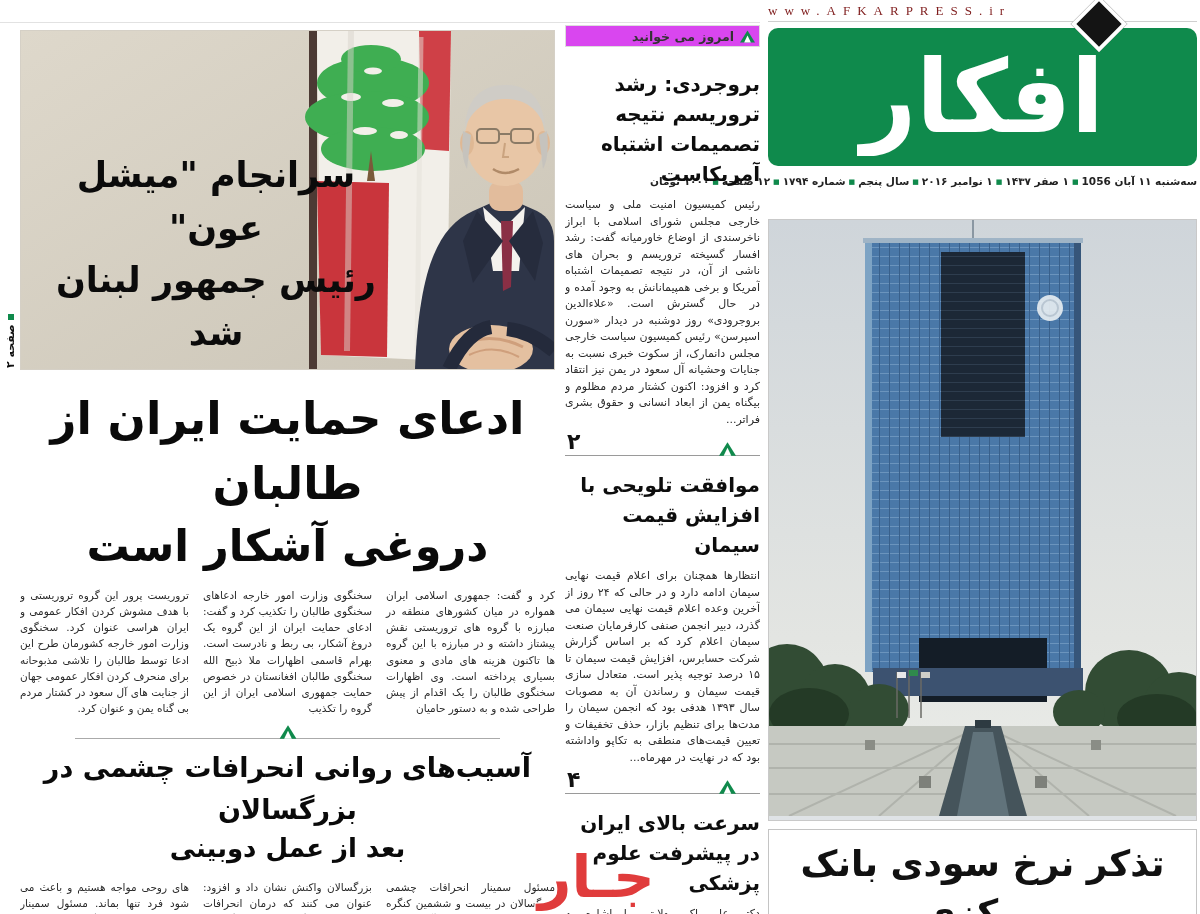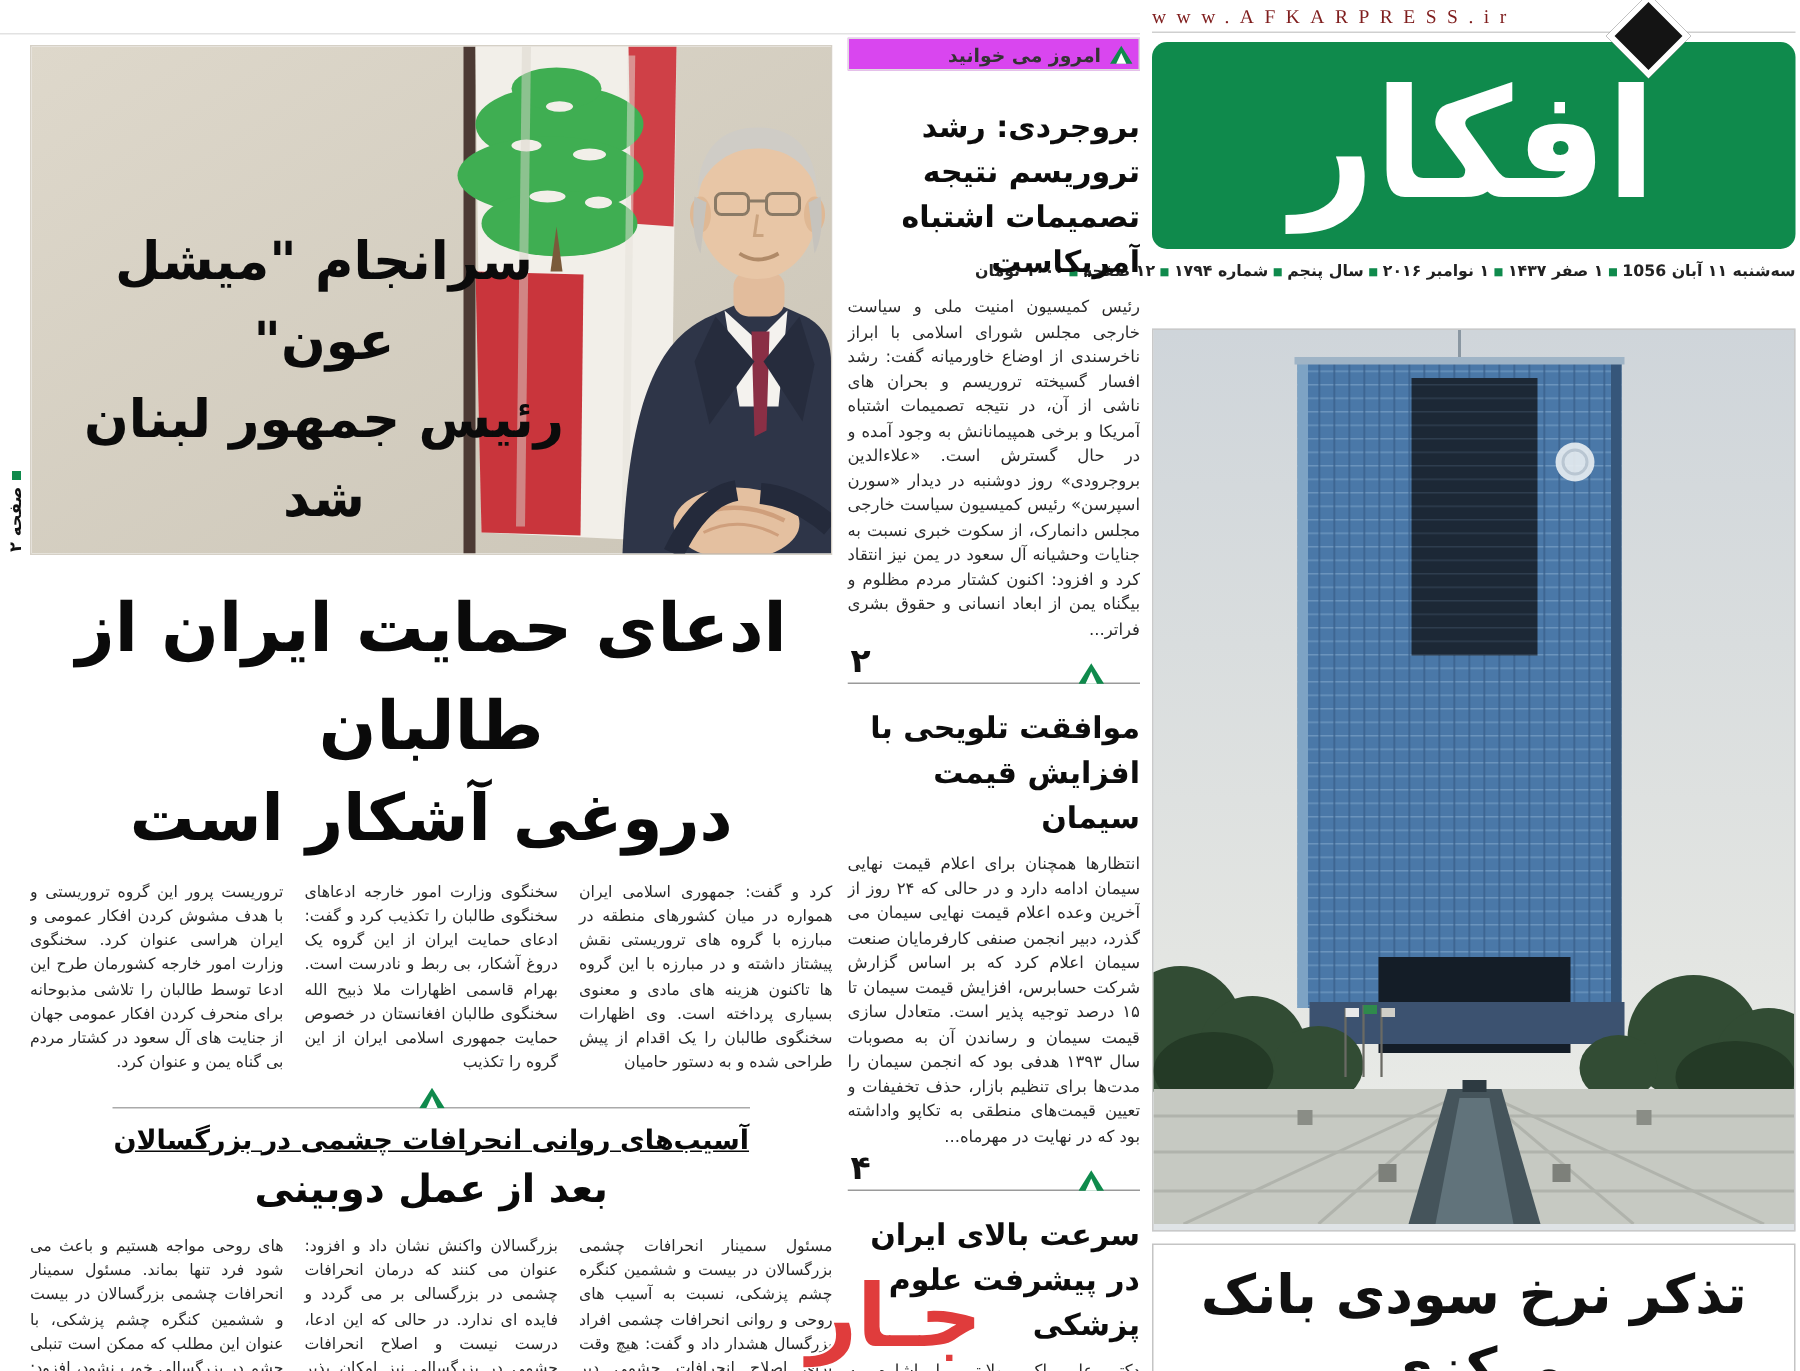--- a/index.html
+++ b/index.html
@@ -68,21 +68,21 @@
   .aoun-h1 { font-size:35px; font-weight:bold; line-height:1.5; }
   .aoun-h2 { font-size:35px; font-weight:bold; line-height:1.5; }
   .big-headline { margin-top:16px; text-align:center; direction:rtl; color:#0a0a0a; }
   .big-h1 { font-size:45px; font-weight:bold; line-height:1.45; }
   .big-h2 { font-size:43px; font-weight:bold; line-height:1.35; }
   .cols3 { margin-top:12px; display:flex; direction:rtl; gap:14px; }
   .cols3 .tcol { flex:1; direction:rtl; text-align:justify; font-size:10.5px; line-height:1.55; color:#2a2a2a; }
   .divider { position:relative; margin:8px 55px 0 55px; border-bottom:1px solid #aaa; height:14px; }
   .divider .mark { position:absolute; left:50%; transform:translateX(-50%); bottom:-1px; }
   .sub-headline { margin-top:8px; text-align:center; direction:rtl; color:#0a0a0a; }
-  .sub-h1 { font-size:18px; font-weight:bold; line-height:1.55;text-decoration:underline; }
+  .sub-h1 { font-size:27px; font-weight:bold; line-height:1.55; }
   .sub-h2 { font-size:26px; font-weight:bold; line-height:1.4; }
   
   .v-label {
     position:absolute; left:4px; top:368px; transform:rotate(-90deg);
     transform-origin:left top; white-space:nowrap; direction:rtl;
     font-size:11px; font-weight:bold; color:#111; display:flex; align-items:center; gap:4px;
   }
   .v-label .sq { width:6px; height:6px; background:#0f8a4c; display:inline-block; }
   
   .watermark {

